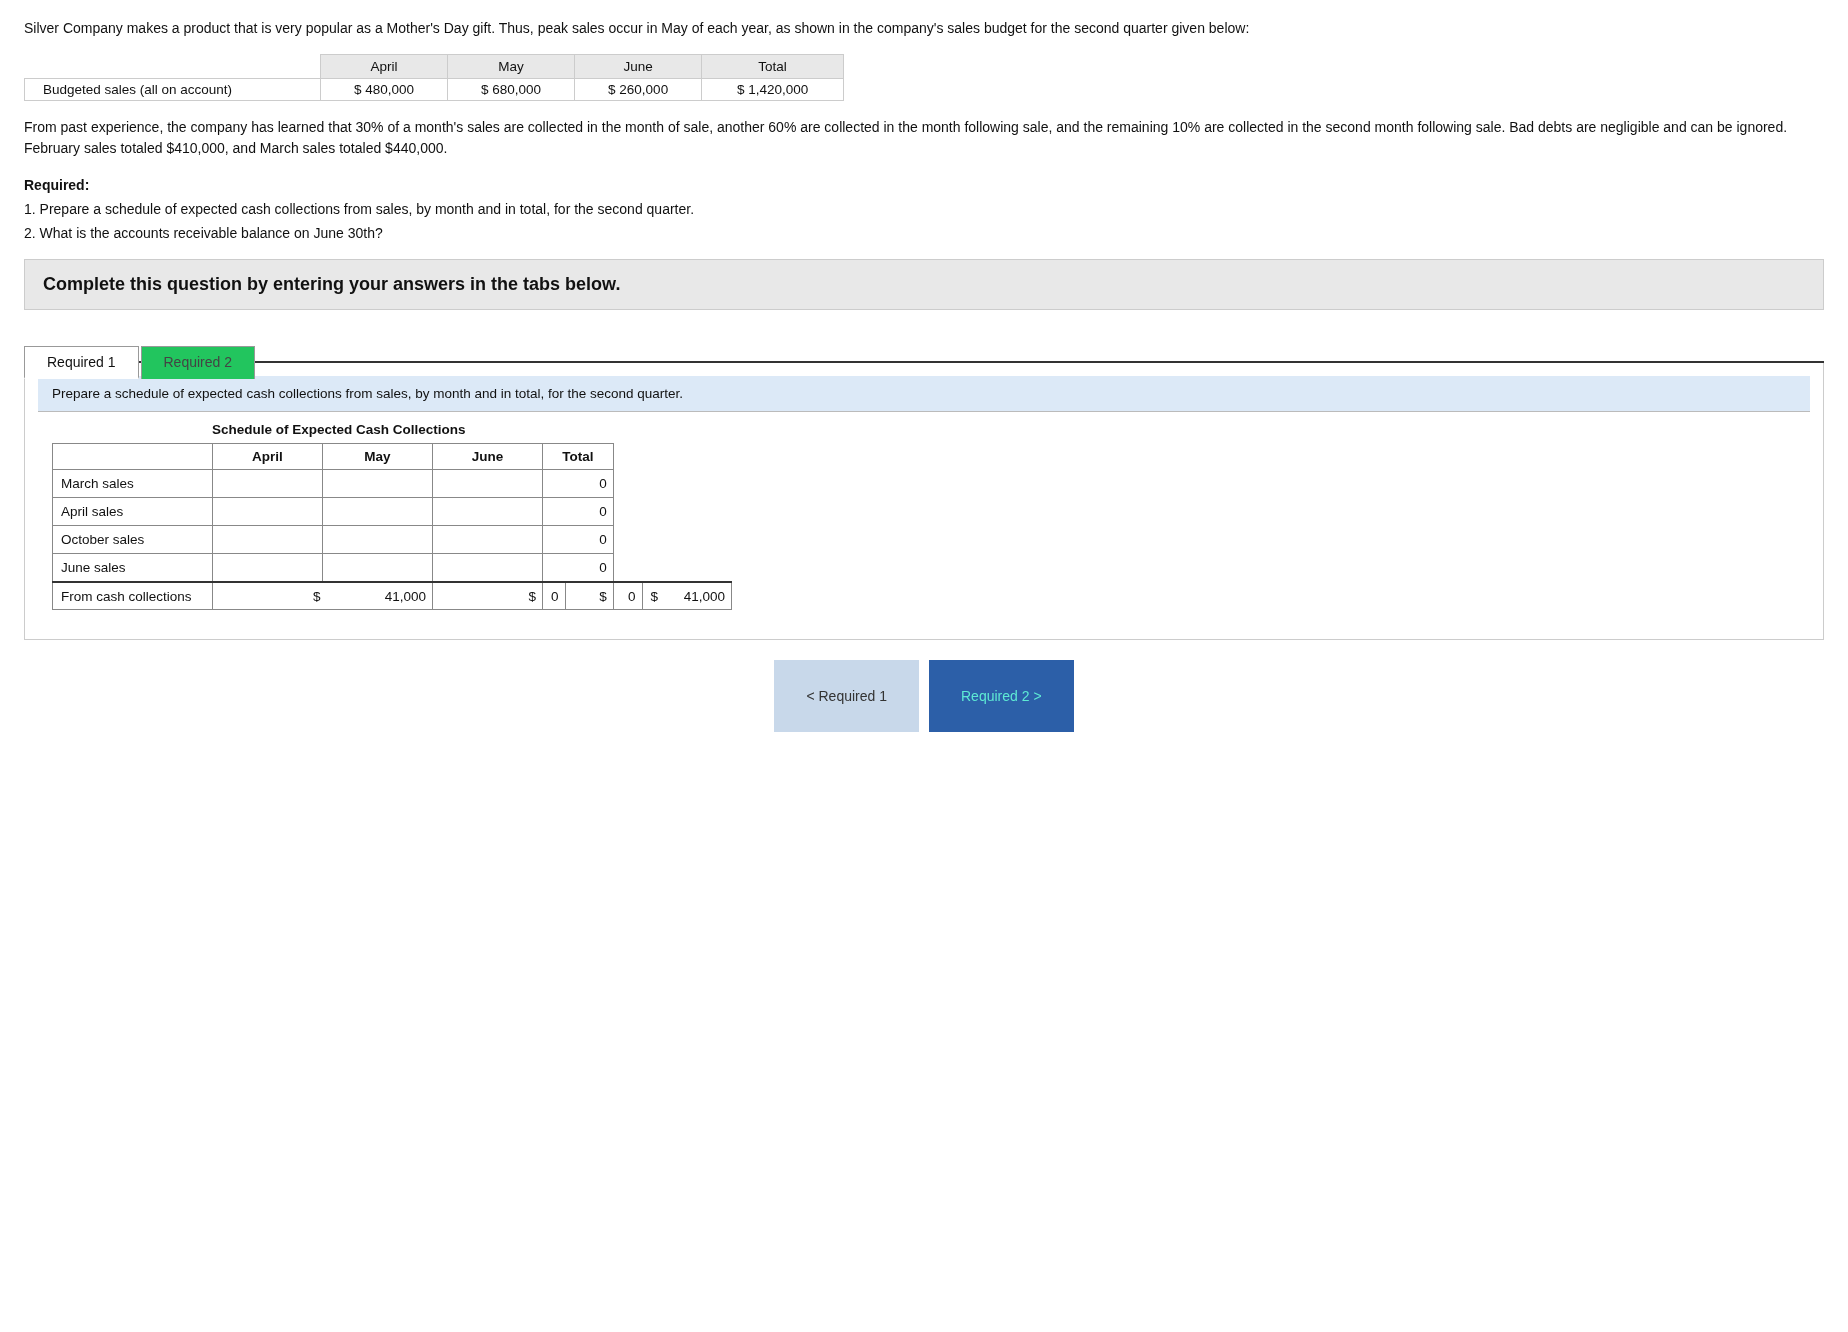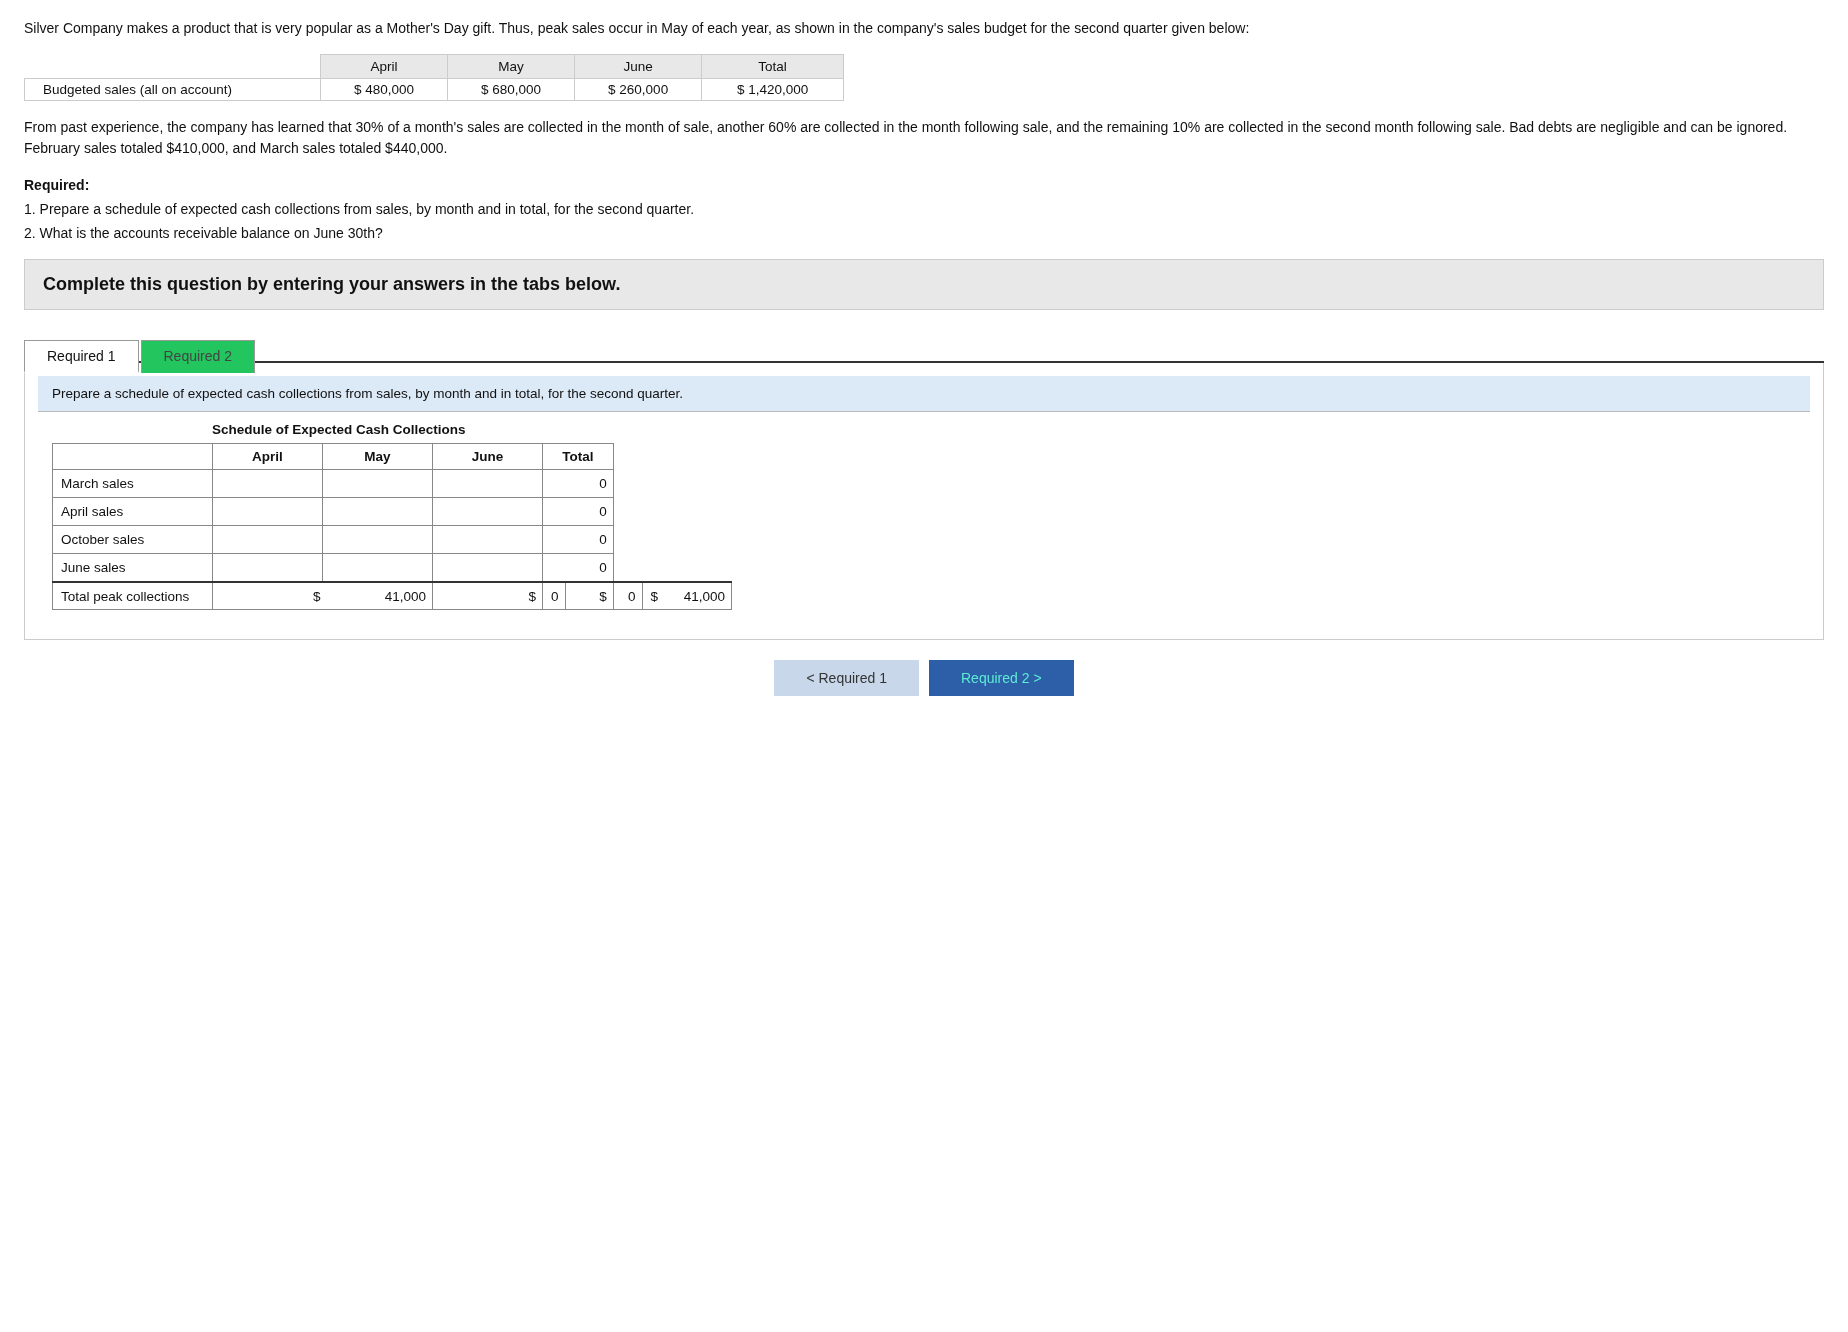--- a/index.html
+++ b/index.html
@@ -79,21 +79,21 @@
     }
     .tab {
       border: 1px solid #999;
       border-bottom: none;
       padding: 7px 22px;
       cursor: pointer;
       background: #fff;
       font-size: 14px;
       margin-right: 2px;
       position: relative;
-      top: 12px;
+      top: 18px;
     }
     .tab.active {
       background: #fff;
       border-bottom: 2px solid #fff;
       z-index: 2;
     }
     .tab.inactive {
       background: #22c55e;
       color: #444;
     }
@@ -181,21 +181,21 @@
     }
 
     
     .nav-buttons {
       display: flex;
       gap: 10px;
       justify-content: center;
       margin-top: 20px;
     }
     .nav-btn {
-      padding: 10px 32px;
+      padding: 28px 32px;
       font-size: 14px;
       border: none;
       cursor: pointer;
       font-weight: normal;
     }
     .nav-btn.prev {
       background: #c8d8ea;
       color: #333;
     }
     .nav-btn.next {
@@ -326,21 +326,21 @@
               <input type="text" style="">
             </td>
             <td class="input-cell">
               <input type="text" style="">
             </td>
             <td class="dollar-prefix"></td>
             <td class="total-value">0</td>
           </tr>
 
           <tr style="border-top: 2px solid #333;">
-            <td>Total peak collections</td>
+            <td>From cash collections</td>
             <td class="dollar-prefix">$</td>
             <td class="total-value" style="border-left:none; border-right:1px solid #888;">41,000</td>
             <td style="border:1px solid #888; text-align:right; padding-right:6px;">$</td>
             <td class="total-value" style="border-left:none;border:1px solid #888;text-align:right;padding-right:6px;">0</td>
             <td style="border:1px solid #888; text-align:right; padding-right:6px;">$</td>
             <td class="total-value" style="border-left:none;border:1px solid #888;text-align:right;padding-right:6px;">0</td>
             <td class="dollar-prefix">$</td>
             <td class="total-value">41,000</td>
           </tr>
         </tbody>

